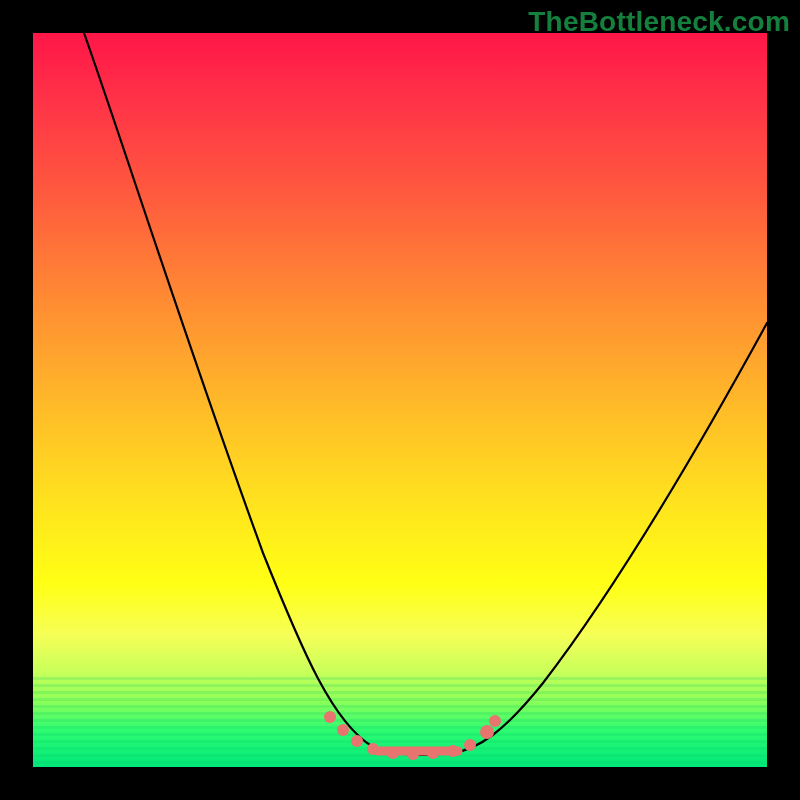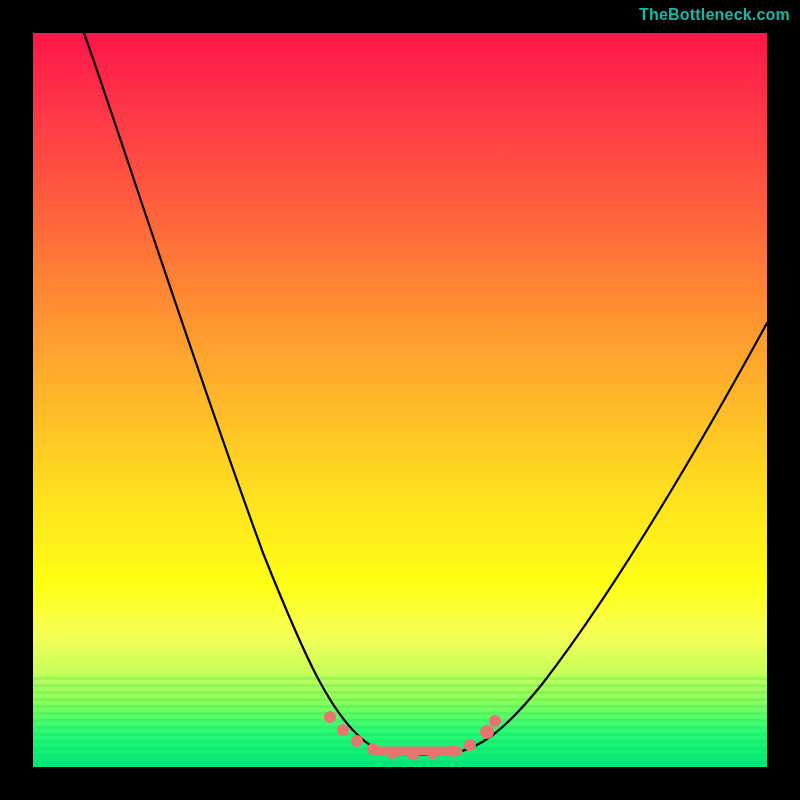--- a/index.html
+++ b/index.html
@@ -53,22 +53,22 @@
       rgba(0, 200, 100, 0.18) 3px,
       rgba(255, 255, 255, 0) 3px,
       rgba(255, 255, 255, 0) 7px
     );
     pointer-events: none;
   }
   .watermark {
     position: absolute;
     top: 6px;
     right: 10px;
-    color: #14b8a6;
-    font-size: 16px;
+    color: #15803d;
+    font-size: 28px;
     font-weight: 600;
     letter-spacing: 0.2px;
     user-select: none;
   }
   svg.curve {
     position: absolute;
     left: 0;
     top: 0;
     width: 734px;
     height: 734px;

